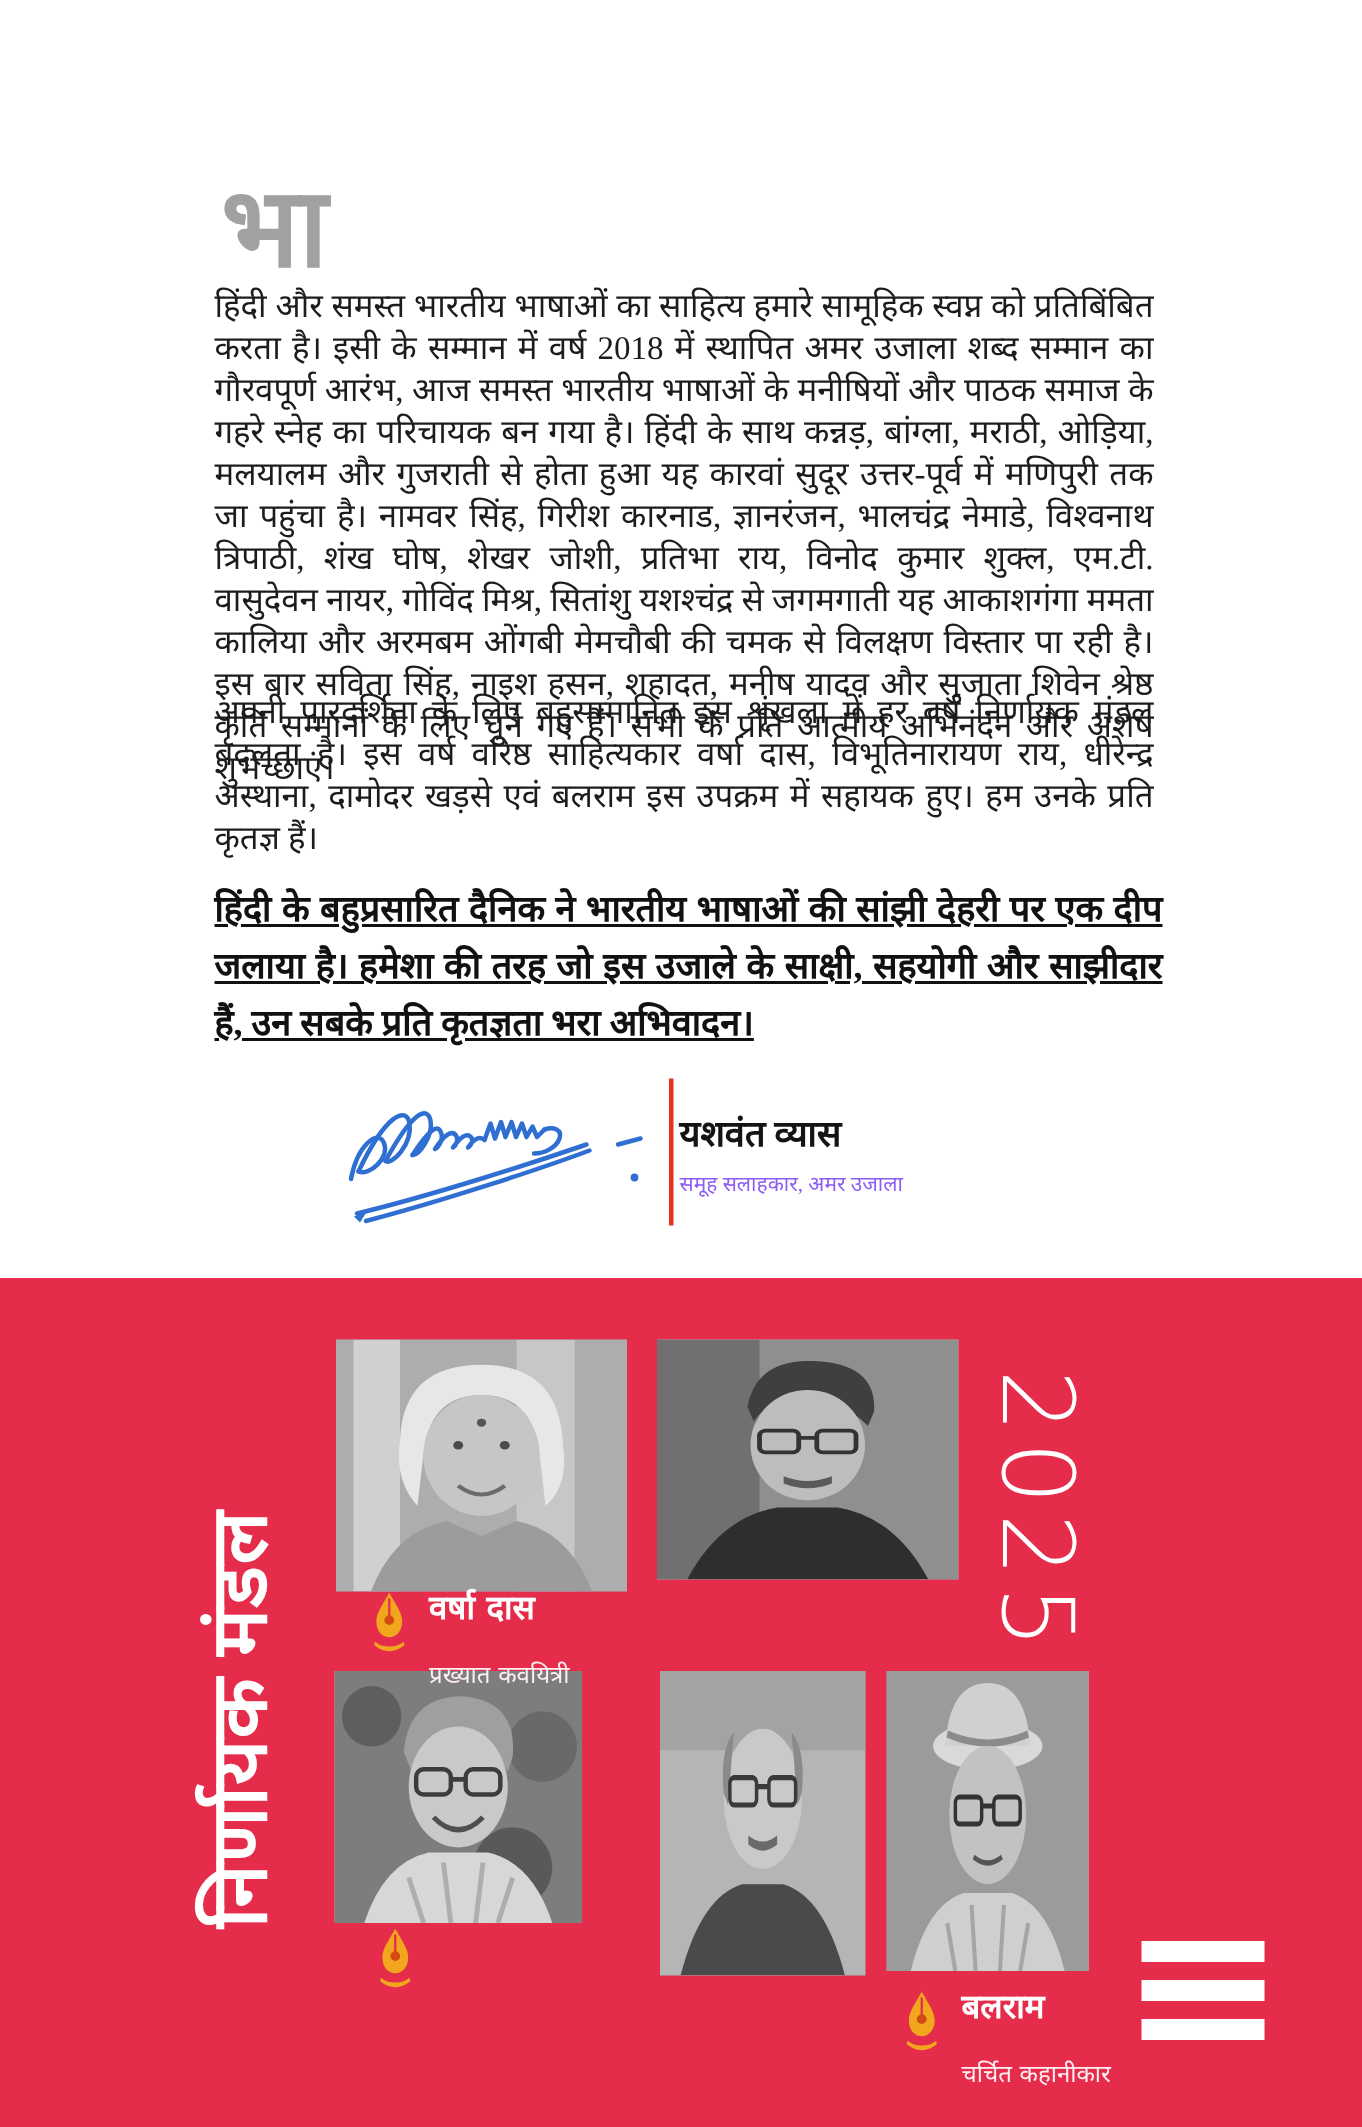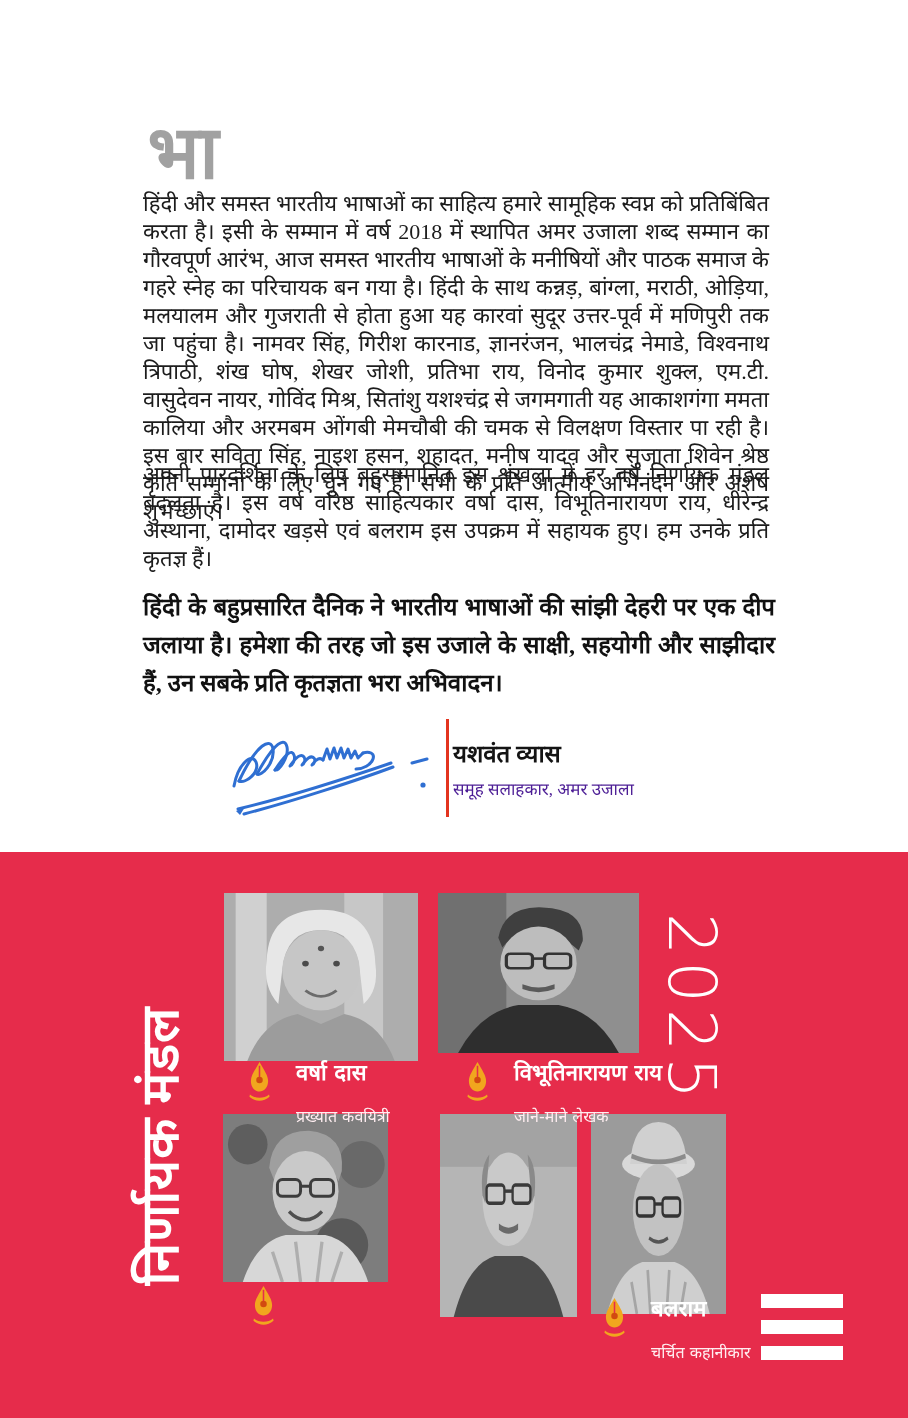--- a/index.html
+++ b/index.html
@@ -22,26 +22,26 @@
   .abs{position:absolute;}
   .lead{left:143px;top:116px;width:626px;font-size:22px;line-height:28px;text-align:justify;}
   .dropcap{
     float:left;width:80px;margin:6px 16px 0 0;
     font-size:74px;line-height:62px;font-weight:bold;
     color:var(--c-drop-cap-gray);text-align:center;
   }
   .bodytext{left:143px;width:626px;font-size:22px;line-height:28px;text-align:justify;}
   .p2{top:190px;}
   .p3{top:461px;}
-  .p4{left:143px;top:588px;width:632px;font-size:24px;line-height:38px;font-weight:bold;text-align:justify;color:#111;}
+  .p4{left:143px;top:588px;width:632px;font-size:24px;line-height:38px;font-weight:bold;text-align:justify;color:#111;text-decoration:underline;}
   .sig-row{left:226px;top:712px;display:flex;align-items:center;gap:4px;}
   .signature-svg{width:216px;height:112px;display:block;}
   .sig-divider{width:3px;height:98px;background:var(--c-divider-red);}
   .sig-name{font-size:24px;font-weight:bold;color:#141414;font-family:"Liberation Serif", serif;}
-  .sig-role{font-size:17px;margin-top:8px;color:#4c1d95;}
+  .sig-role{font-size:14px;margin-top:8px;color:#8b5cf6;}
   
   .band{
     position:absolute;left:0;top:852px;width:908px;height:566px;
     background:var(--c-band-red);
   }
   .band *{position:absolute;}
   .vlabel{
     left:157px;top:294px;transform:translate(-50%,-50%) rotate(-90deg);
     color:#fff;font-size:52px;font-weight:bold;white-space:nowrap;
     font-family:"Liberation Serif", serif;letter-spacing:1px;
@@ -51,36 +51,36 @@
     color:#fff;font-size:66px;font-weight:200;letter-spacing:6px;white-space:nowrap;
     font-family:"DejaVu Sans", sans-serif;
   }
   .photo{overflow:hidden;background:#aaa;}
   .photo svg{position:absolute;left:0;top:0;width:100%;height:100%;}
   .ph1{left:224px;top:41px;width:194px;height:168px;}
   .ph2{left:438px;top:41px;width:201px;height:160px;}
   .ph3{left:223px;top:262px;width:165px;height:168px;}
   .ph4{left:440px;top:262px;width:137px;height:203px;}
   .ph5{left:591px;top:262px;width:135px;height:200px;}
-  .cap{display:flex;position:absolute;gap:23px;align-items:flex-start;}
+  .cap{display:flex;position:absolute;gap:13px;align-items:flex-start;}
   .cap .nib{position:static;flex:0 0 auto;width:27px;height:44px;}
   .cap-text{position:static;display:block;}
   .cap-name{
     position:static;color:#fff;font-size:22px;font-weight:bold;line-height:25px;
     font-family:"DejaVu Sans", sans-serif;white-space:nowrap;
   }
   .cap-role{
     position:static;color:#ffeef1;font-size:16px;line-height:21px;margin-top:21px;
     font-family:"DejaVu Sans", sans-serif;max-width:142px;
   }
   .c1{left:246px;top:208px;}
   .c2{left:464px;top:208px;}
   .c3{left:250px;top:432px;}
   .c4{left:436px;top:464px;}
-  .c5{left:601px;top:444px;}
+  .c5{left:601px;top:474px;}
   .bar{left:761px;width:82px;height:14px;background:#fff;}
   .bar1{top:442px;} .bar2{top:468px;} .bar3{top:494px;}
 </style>
 </head>
 <body>
 
 <div class="page">
 
   <section class="editorial">
 
@@ -198,32 +198,20 @@
         <line x1="14" y1="6" x2="14" y2="18" stroke="var(--c-band-red)" stroke-width="1.6"></line>
         <circle cx="14" cy="21" r="3.4" fill="var(--c-gold-dark)"></circle>
         <path d="M4 36 C9 40.5 19 40.5 24 36 L24.5 38.5 C18 44 10 44 3.5 38.5 Z" fill="var(--c-gold)"></path>
       </svg>
       <div class="cap-text">
         <div class="cap-name">वर्षा दास</div>
         <div class="cap-role">प्रख्यात कवयित्री</div>
       </div>
     </div>
 
-    <div class="cap c2">
-      <svg class="nib" viewBox="0 0 28 46">
-        <path d="M14 2 C9 11 5 16 5 22 C5 29 9.5 33 14 33 C18.5 33 23 29 23 22 C23 16 19 11 14 2 Z" fill="var(--c-gold)"></path>
-        <line x1="14" y1="6" x2="14" y2="18" stroke="var(--c-band-red)" stroke-width="1.6"></line>
-        <circle cx="14" cy="21" r="3.4" fill="var(--c-gold-dark)"></circle>
-        <path d="M4 36 C9 40.5 19 40.5 24 36 L24.5 38.5 C18 44 10 44 3.5 38.5 Z" fill="var(--c-gold)"></path>
-      </svg>
-      <div class="cap-text">
-        <div class="cap-name">विभूतिनारायण राय</div>
-        <div class="cap-role">जाने-माने लेखक</div>
-      </div>
-    </div>
 
     <div class="cap c3">
       <svg class="nib" viewBox="0 0 28 46">
         <path d="M14 2 C9 11 5 16 5 22 C5 29 9.5 33 14 33 C18.5 33 23 29 23 22 C23 16 19 11 14 2 Z" fill="var(--c-gold)"></path>
         <line x1="14" y1="6" x2="14" y2="18" stroke="var(--c-band-red)" stroke-width="1.6"></line>
         <circle cx="14" cy="21" r="3.4" fill="var(--c-gold-dark)"></circle>
         <path d="M4 36 C9 40.5 19 40.5 24 36 L24.5 38.5 C18 44 10 44 3.5 38.5 Z" fill="var(--c-gold)"></path>
       </svg>
     </div>
 

